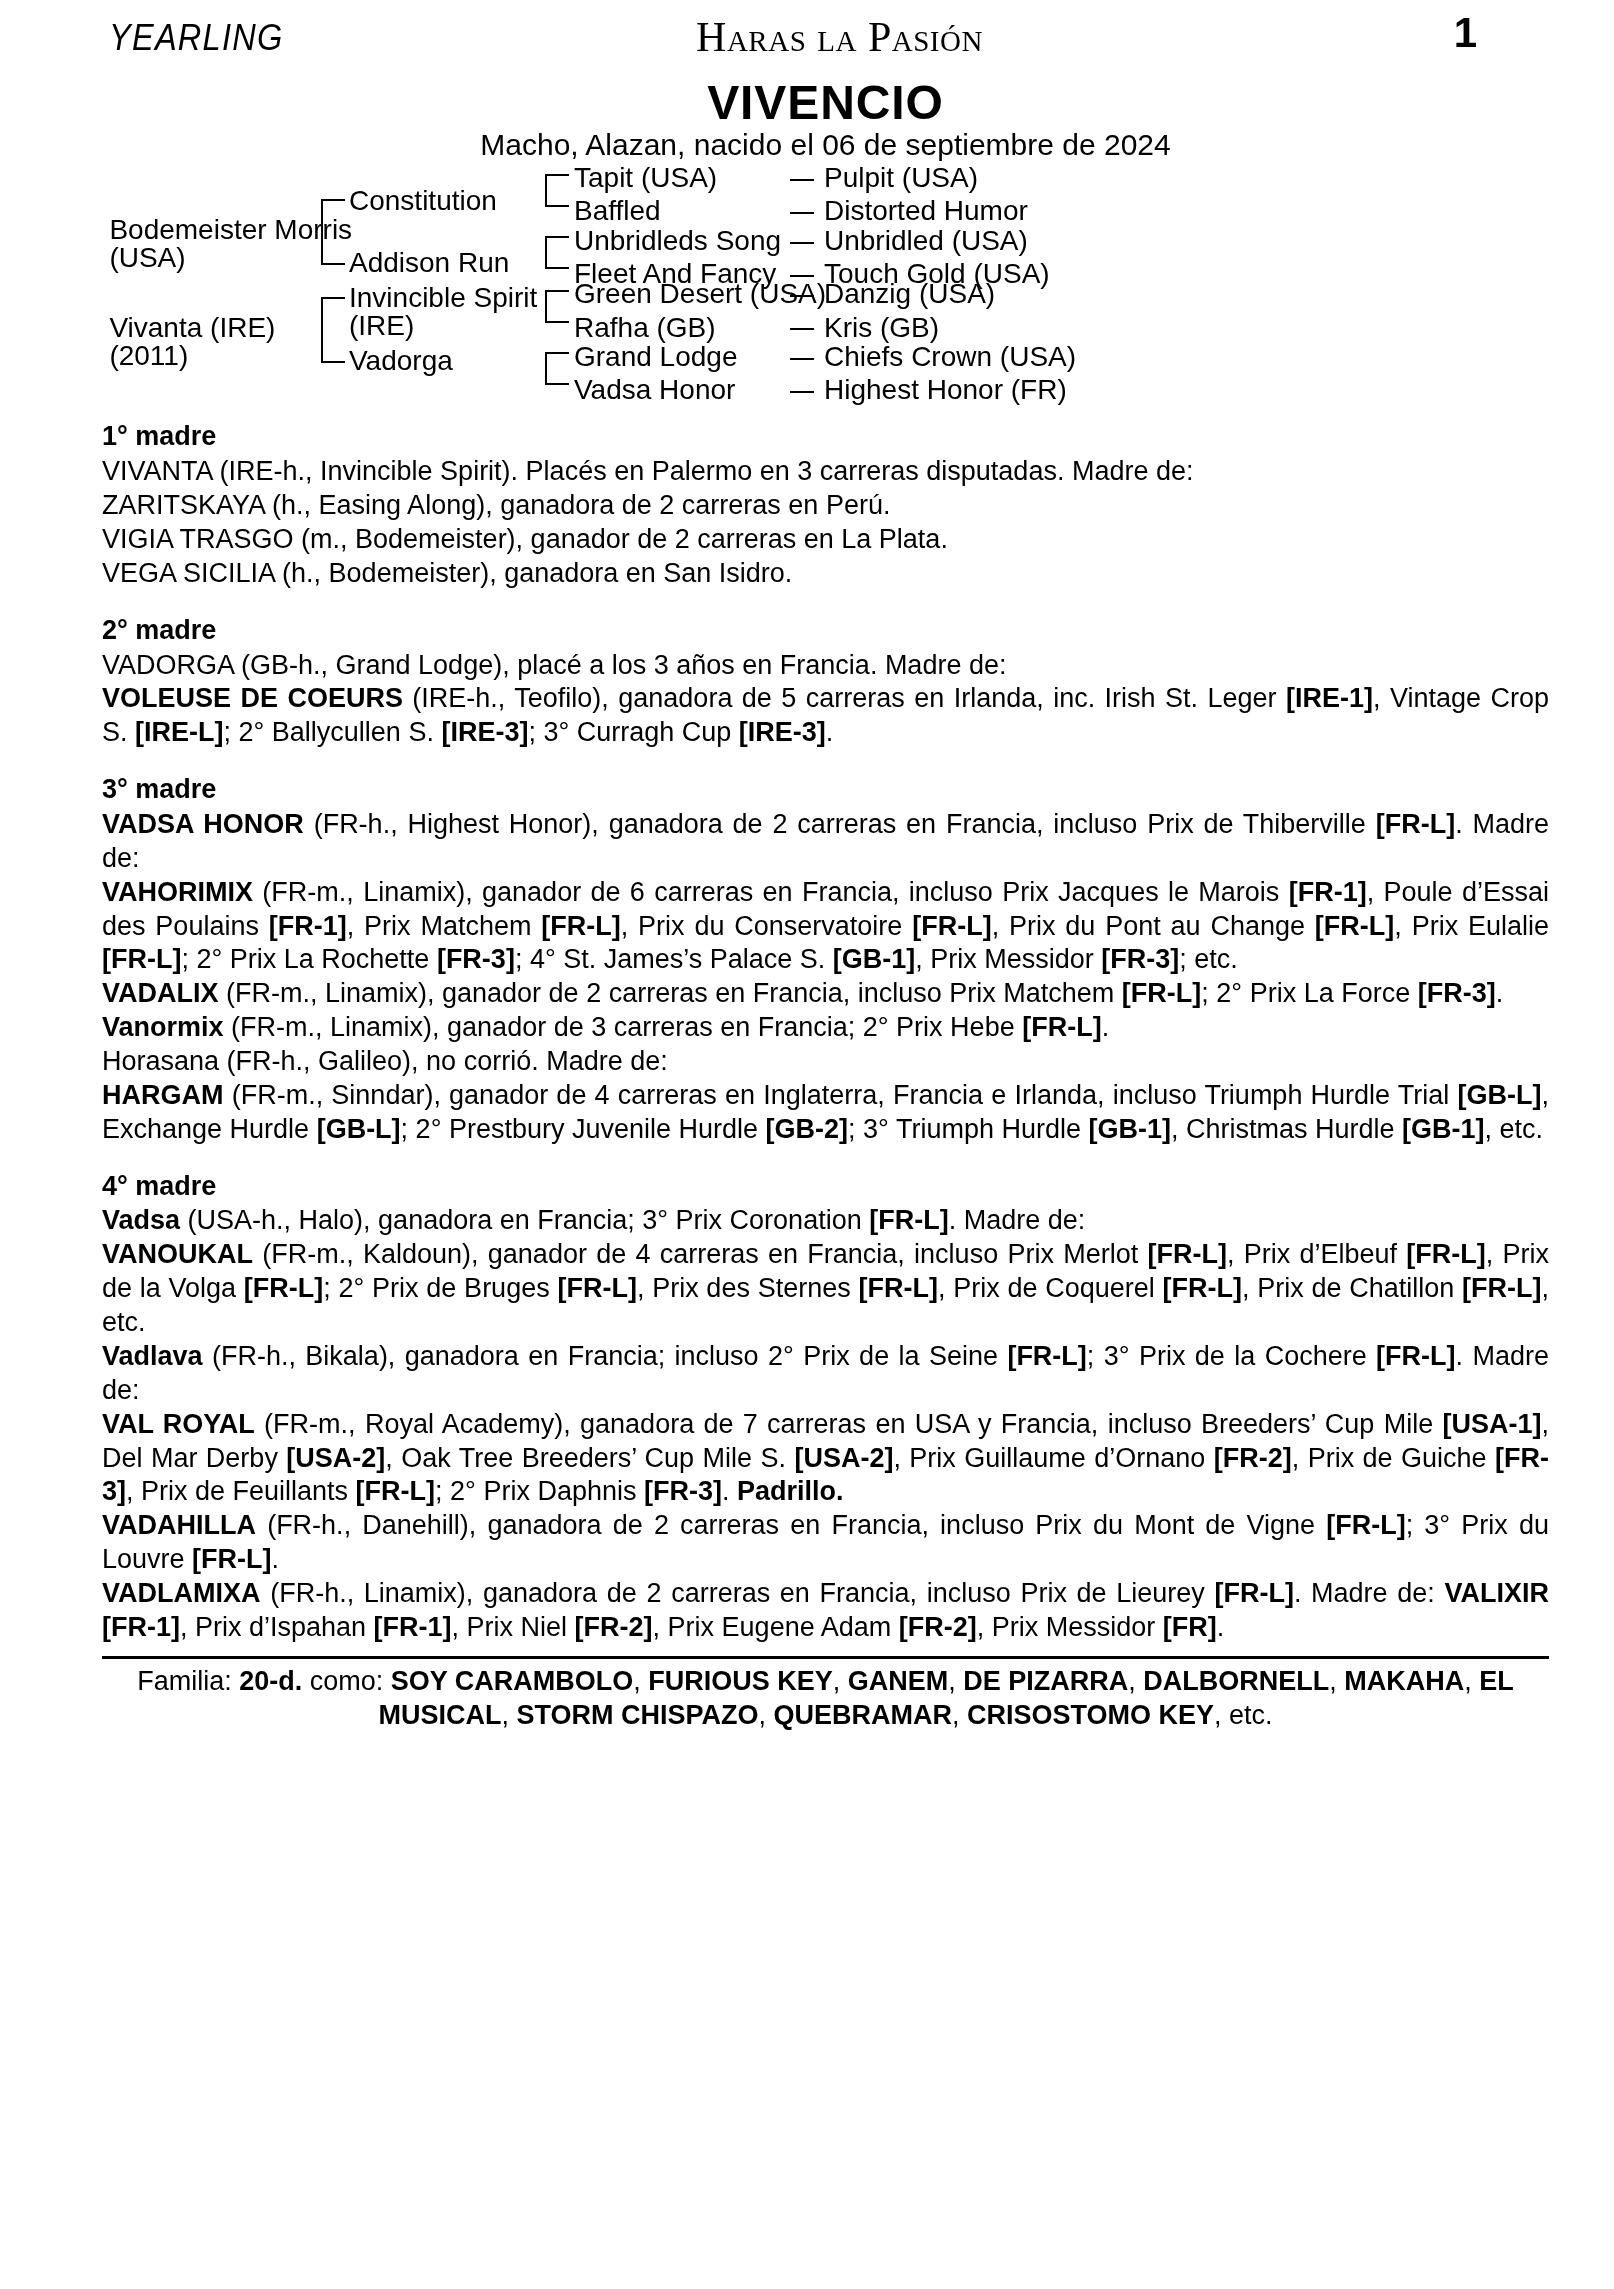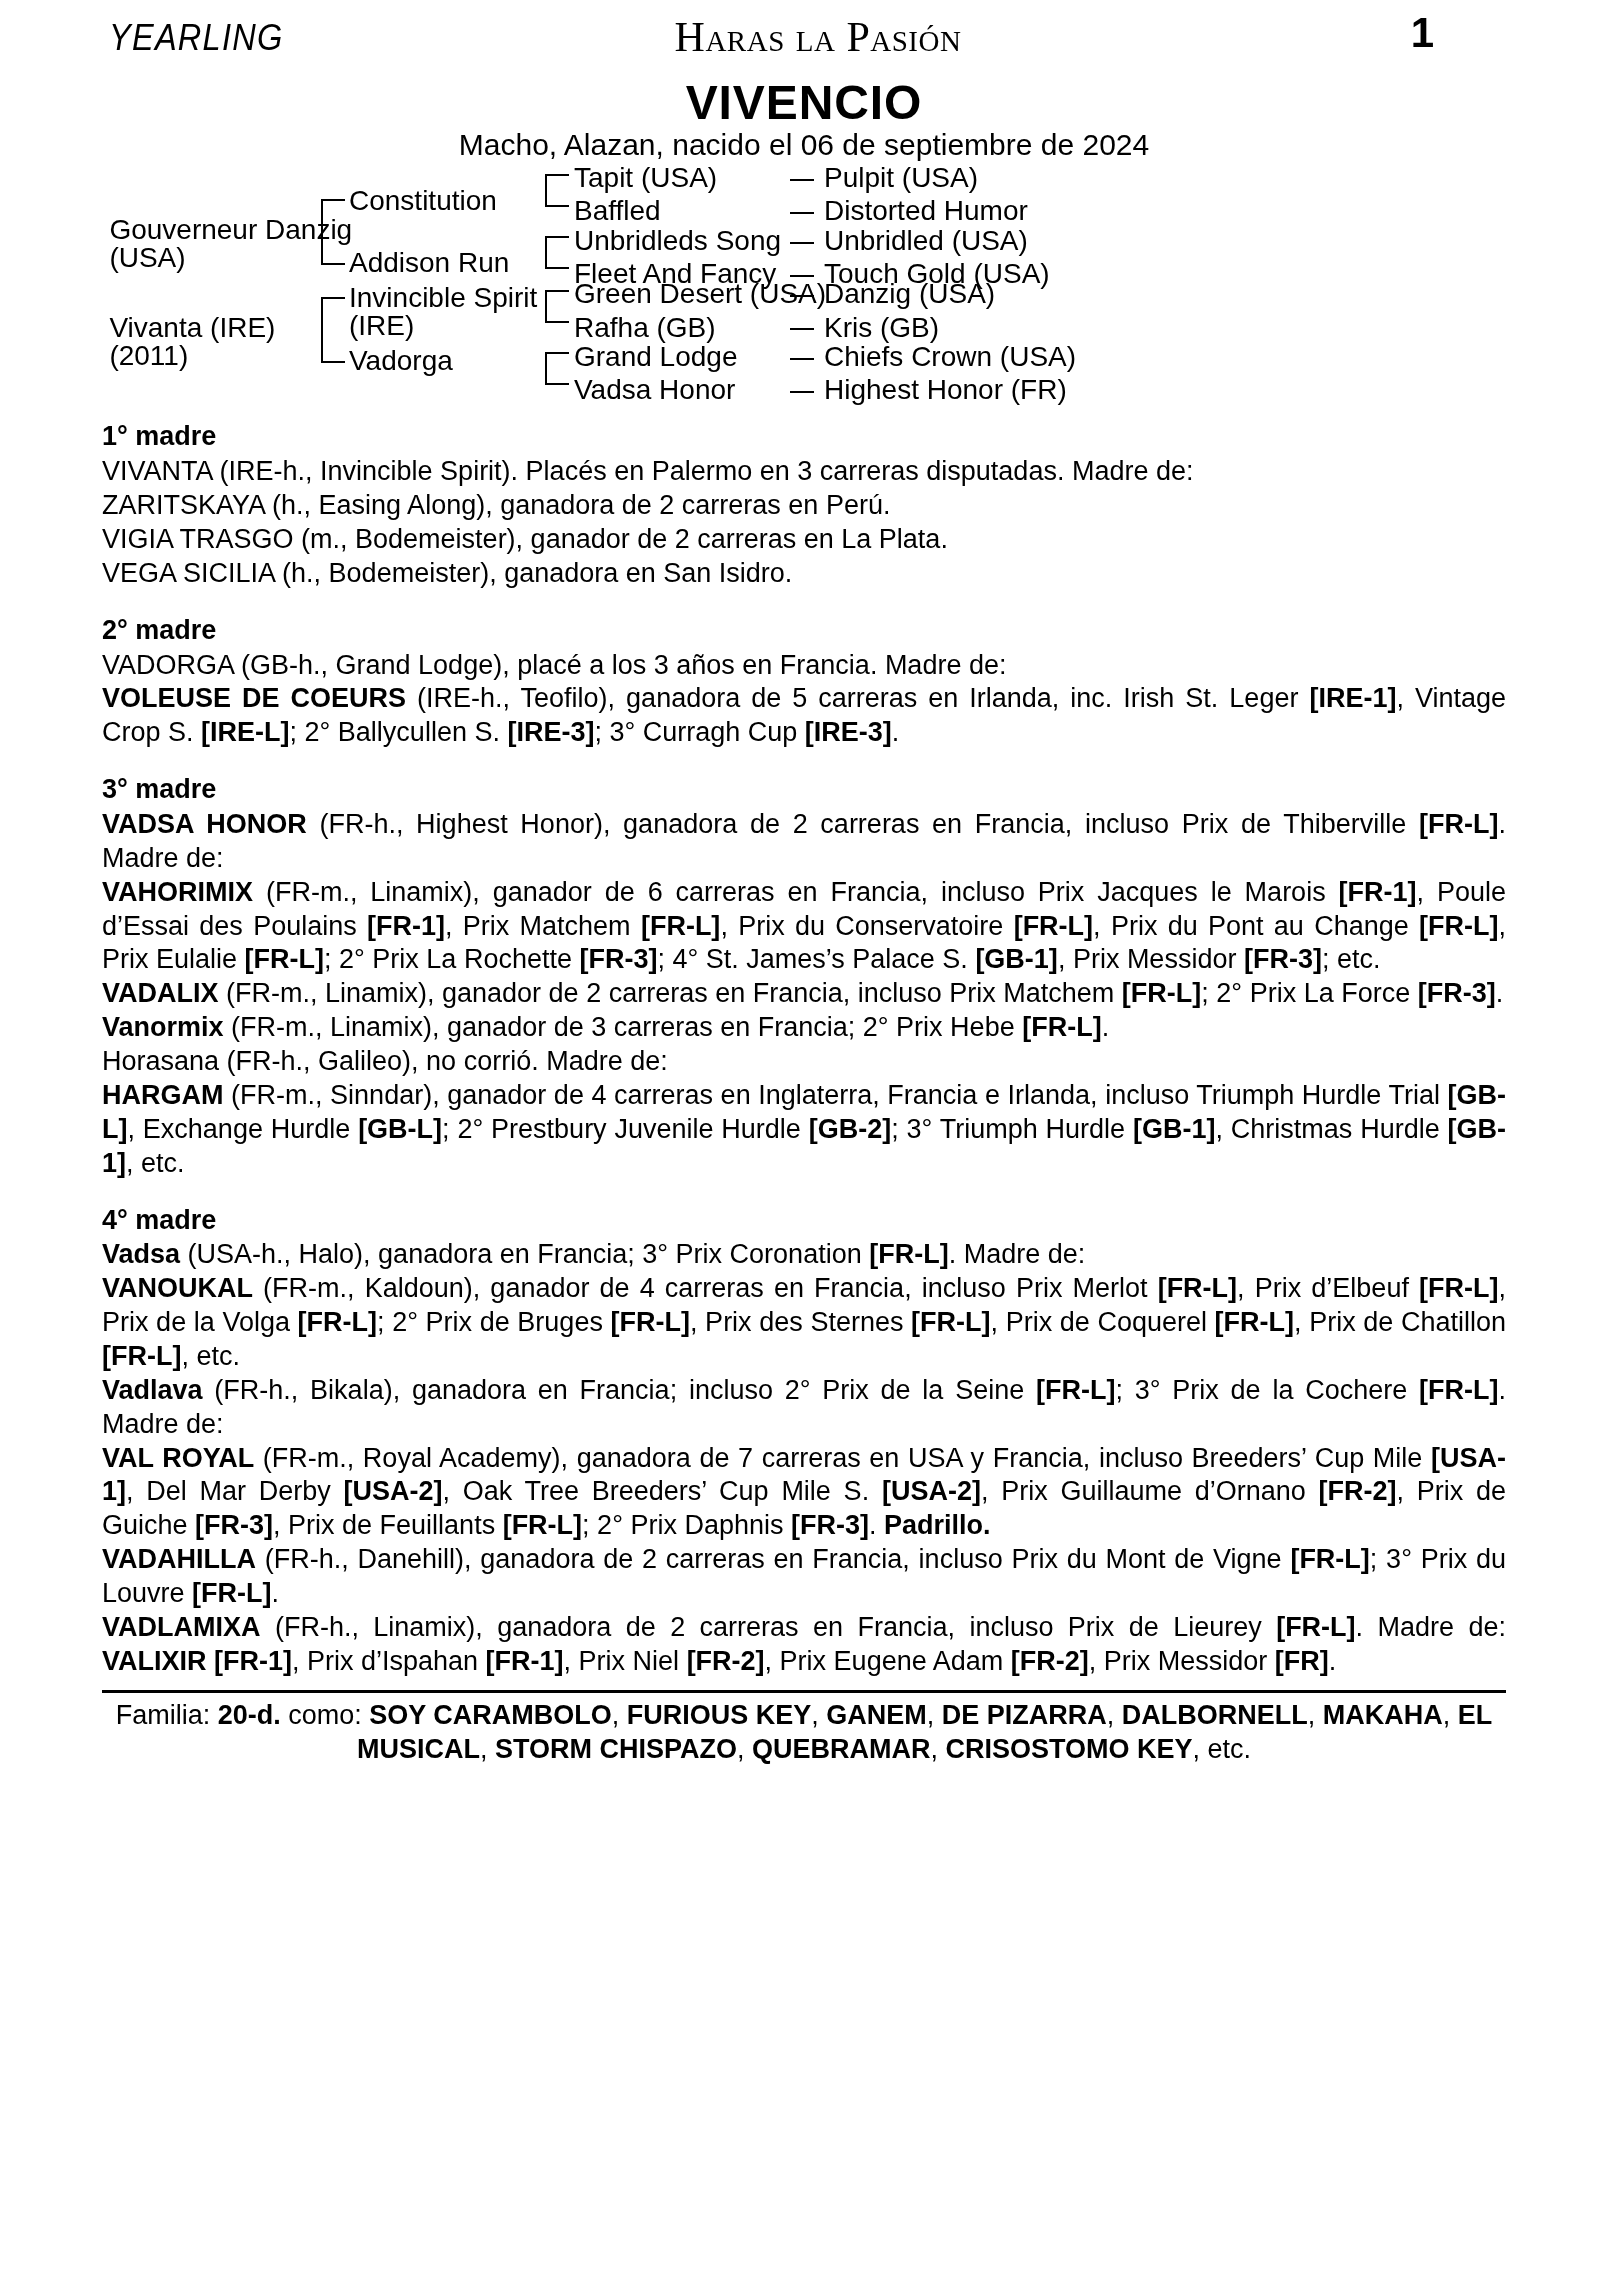--- a/index.html
+++ b/index.html
@@ -10,21 +10,21 @@
     background: #ffffff;
   }
   body {
     font-family: "Liberation Sans", sans-serif;
     color: #000000;
     -webkit-font-smoothing: antialiased;
   }
   .page {
     position: relative;
     width: 1614px; height: 2290px;
-    padding: 0 108px 0 102px;
+    padding: 0 65px 0 102px;
     background: #fff;
   }
 
   
   .topbar {
     position: relative;
     height: 72px;
     display: flex;
     align-items: center;
     padding-top: 20px;
@@ -156,21 +156,21 @@
   </div>
 
   <div class="title-block">
     <div class="horse-name">VIVENCIO</div>
     <div class="horse-sub">Macho, Alazan, nacido el 06 de septiembre de 2024</div>
   </div>
 
   <div class="pedigree">
 
     <div class="ped-name" style="left:7.4px; top:39px;">
-      <span>Gouverneur Danzig</span>
+      <span>Bodemeister Morris</span>
       <span class="l2">(USA)</span>
     </div>
     <div class="bracket" style="left:219px; top:22px; height:66px;"></div>
 
     <div class="ped-name" style="left:247px; top:9.2px;">
       <span>Constitution</span>
     </div>
     <div class="ped-name" style="left:247px; top:72px;">
       <span>Addison Run</span>
     </div>

